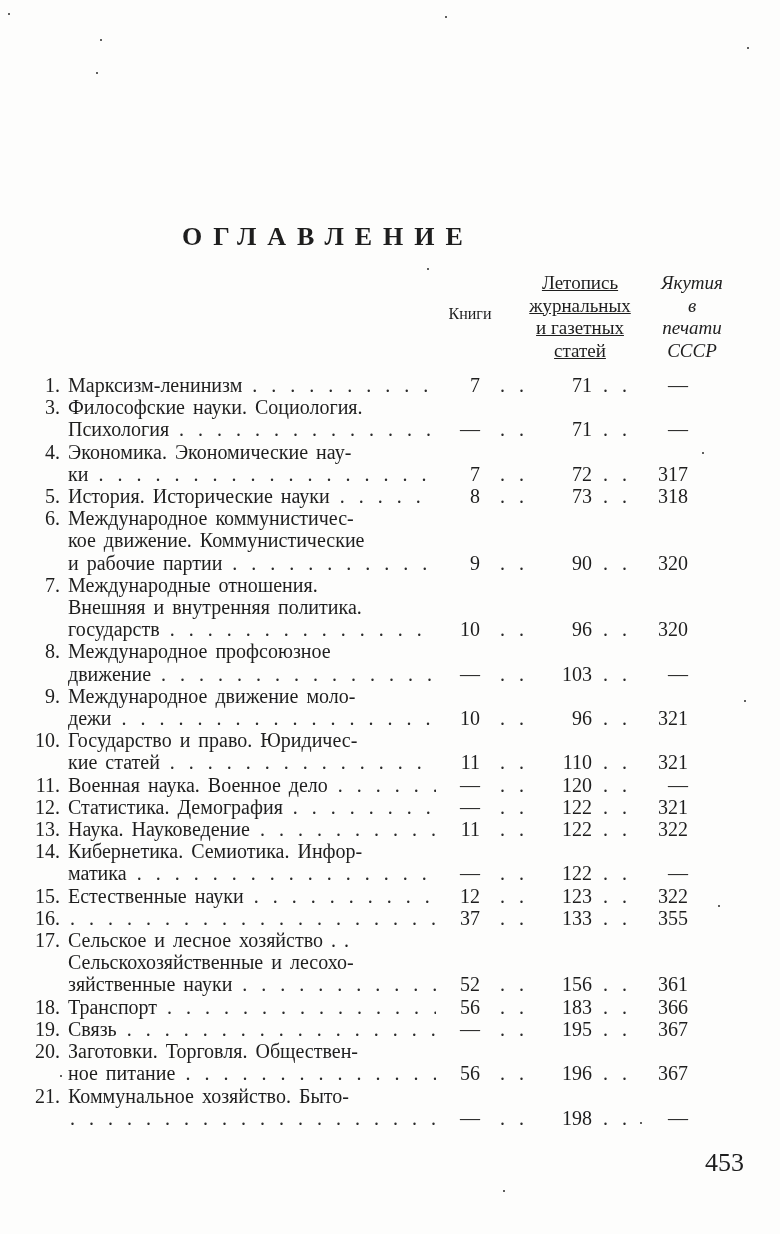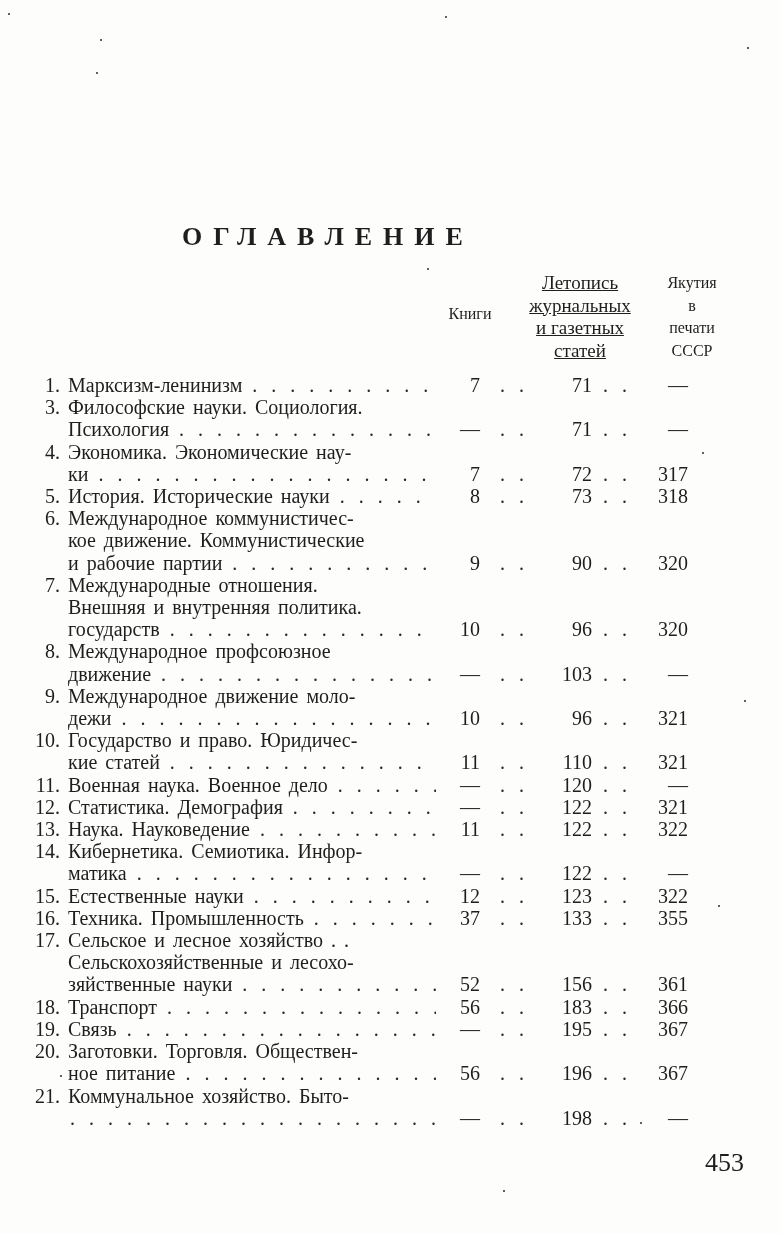--- a/index.html
+++ b/index.html
@@ -22,21 +22,21 @@
   .head-books{
     position:absolute;left:440px;top:305px;width:60px;
     font-size:16px;text-align:center;
   }
   .head-articles{
     position:absolute;left:506px;top:272px;width:148px;
     font-size:19px;line-height:22.5px;text-align:center;text-decoration:underline;
   }
   .head-yakutia{
     position:absolute;left:644px;top:272px;width:96px;
-    font-size:16px;line-height:22.5px;text-align:center;
+    font-size:19px;line-height:22.5px;text-align:center;font-style:italic;
   }
   
   .toc{
     position:absolute;left:30px;top:374px;width:658px;
     font-size:20px;line-height:22.2px;
   }
   .row{display:flex;align-items:baseline;white-space:nowrap;}
   .num{width:30px;text-align:right;flex:0 0 auto;}
   .ln-text{padding-left:8px;flex:0 0 auto;word-spacing:3px;}
   .leader{
@@ -264,21 +264,20 @@
         <span class="ln-text">Естественные науки</span>
         <span class="leader">. . . . . . . . . . . . . . . . . . . . . . . .</span>
         <span class="c-books">12</span>
         <span class="c-sep1">. .</span>
         <span class="c-articles">123</span>
         <span class="c-sep2">. .</span>
         <span class="c-yakutia">322</span>
       </div>
       <div class="row">
         <span class="num">16.</span>
-        <span class="ln-text">Техника. Промышленность</span>
         <span class="leader">. . . . . . . . . . . . . . . . . . . . . . . .</span>
         <span class="c-books">37</span>
         <span class="c-sep1">. .</span>
         <span class="c-articles">133</span>
         <span class="c-sep2">. .</span>
         <span class="c-yakutia">355</span>
       </div>
       <div class="row">
         <span class="num">17.</span>
         <span class="ln-text">Сельское и лесное хозяйство . .</span>

